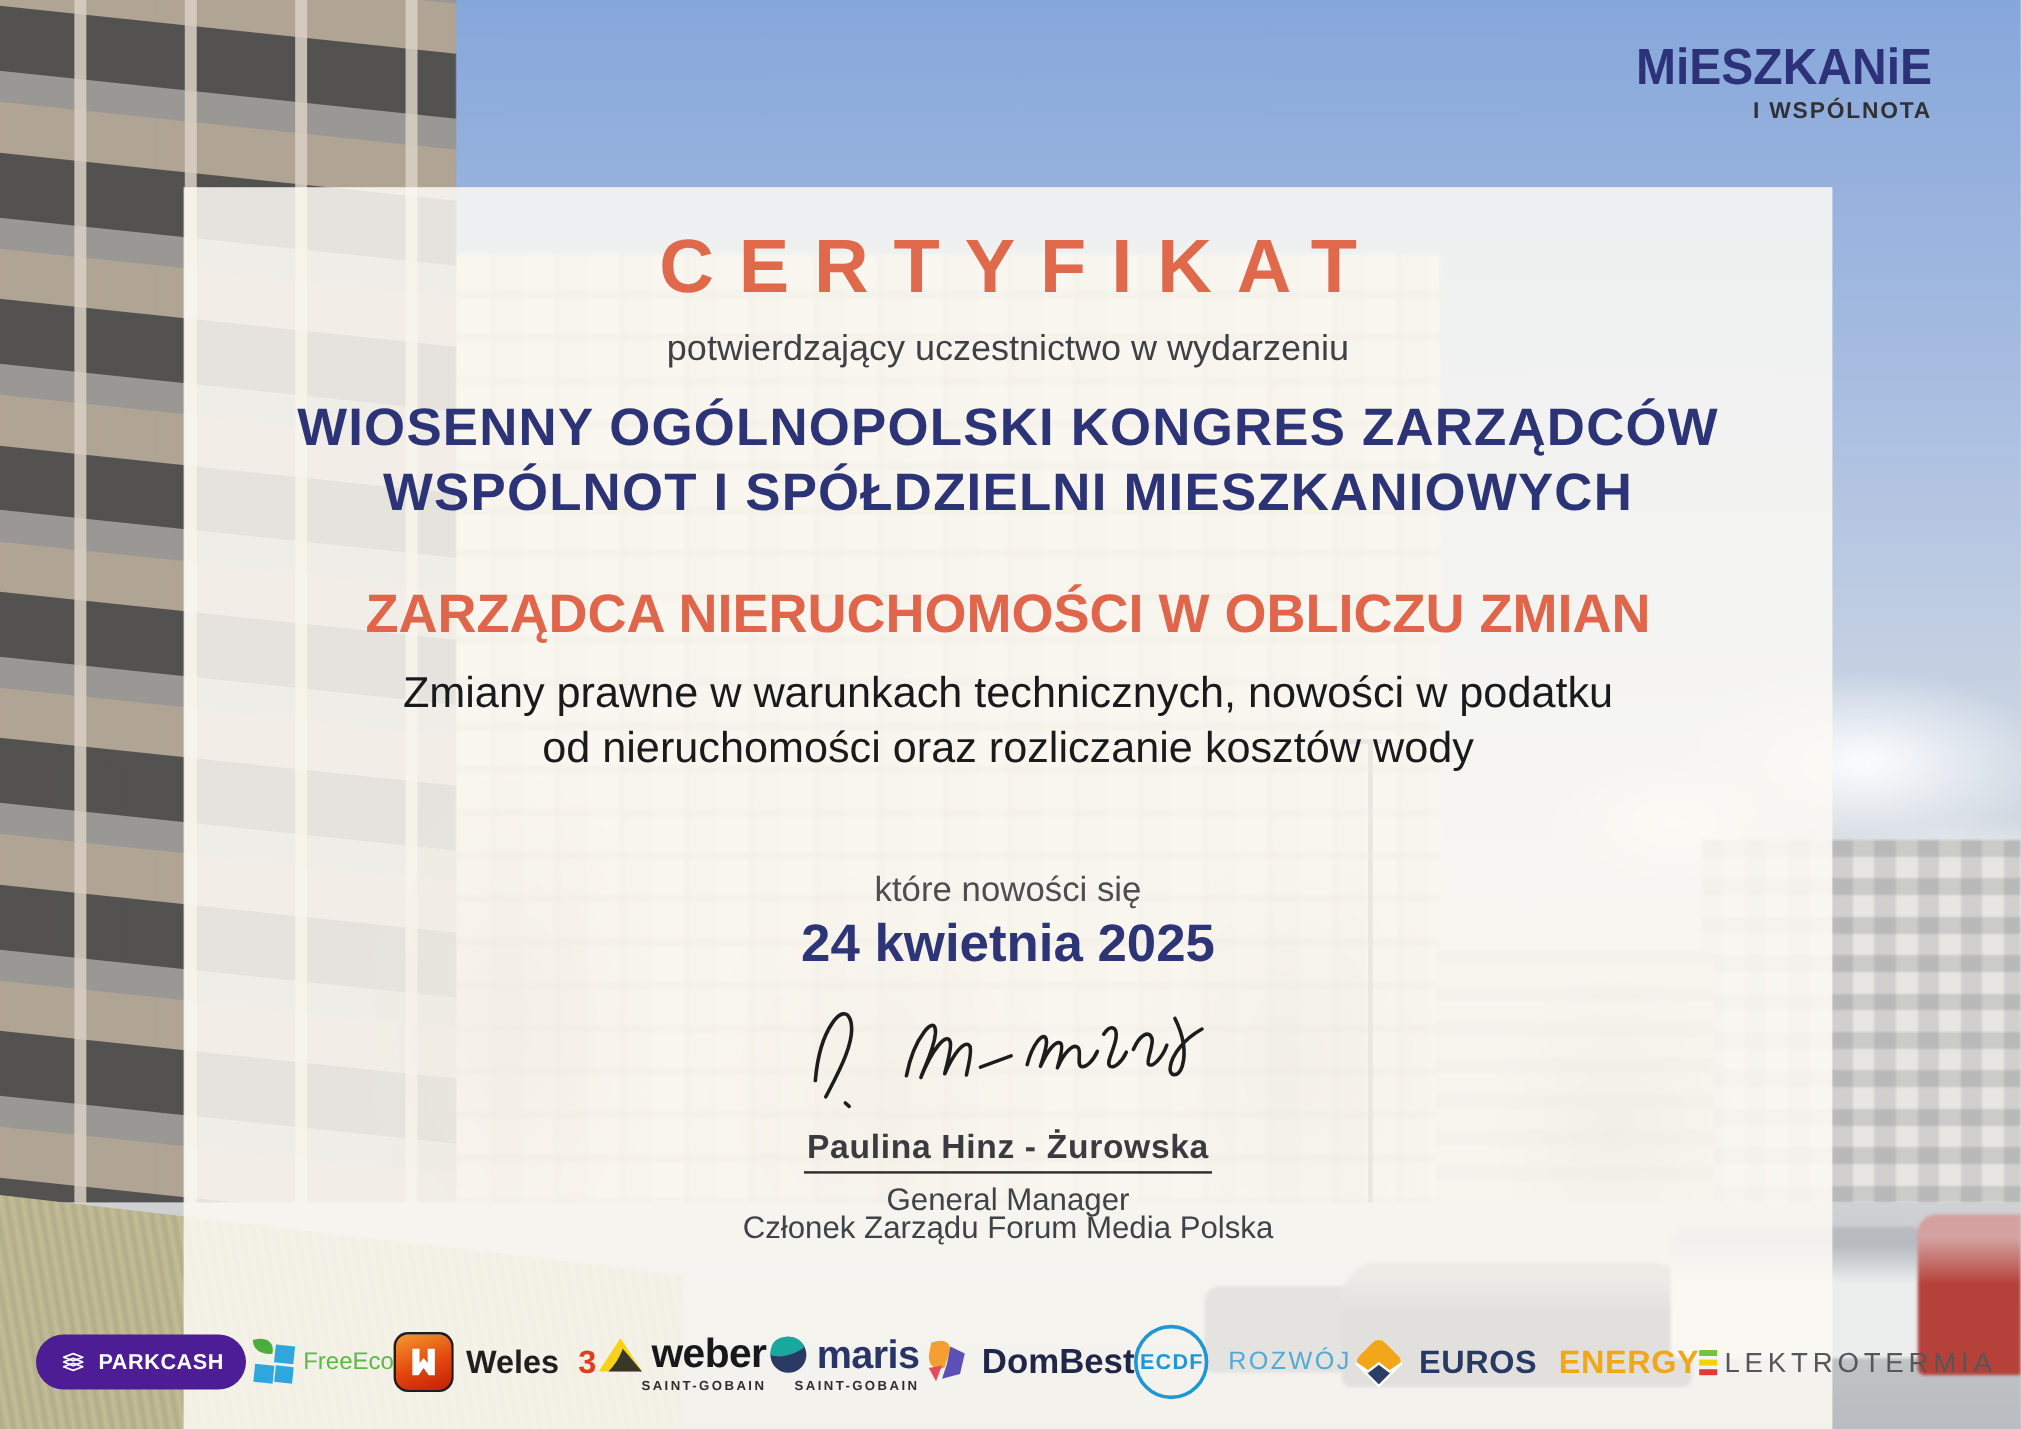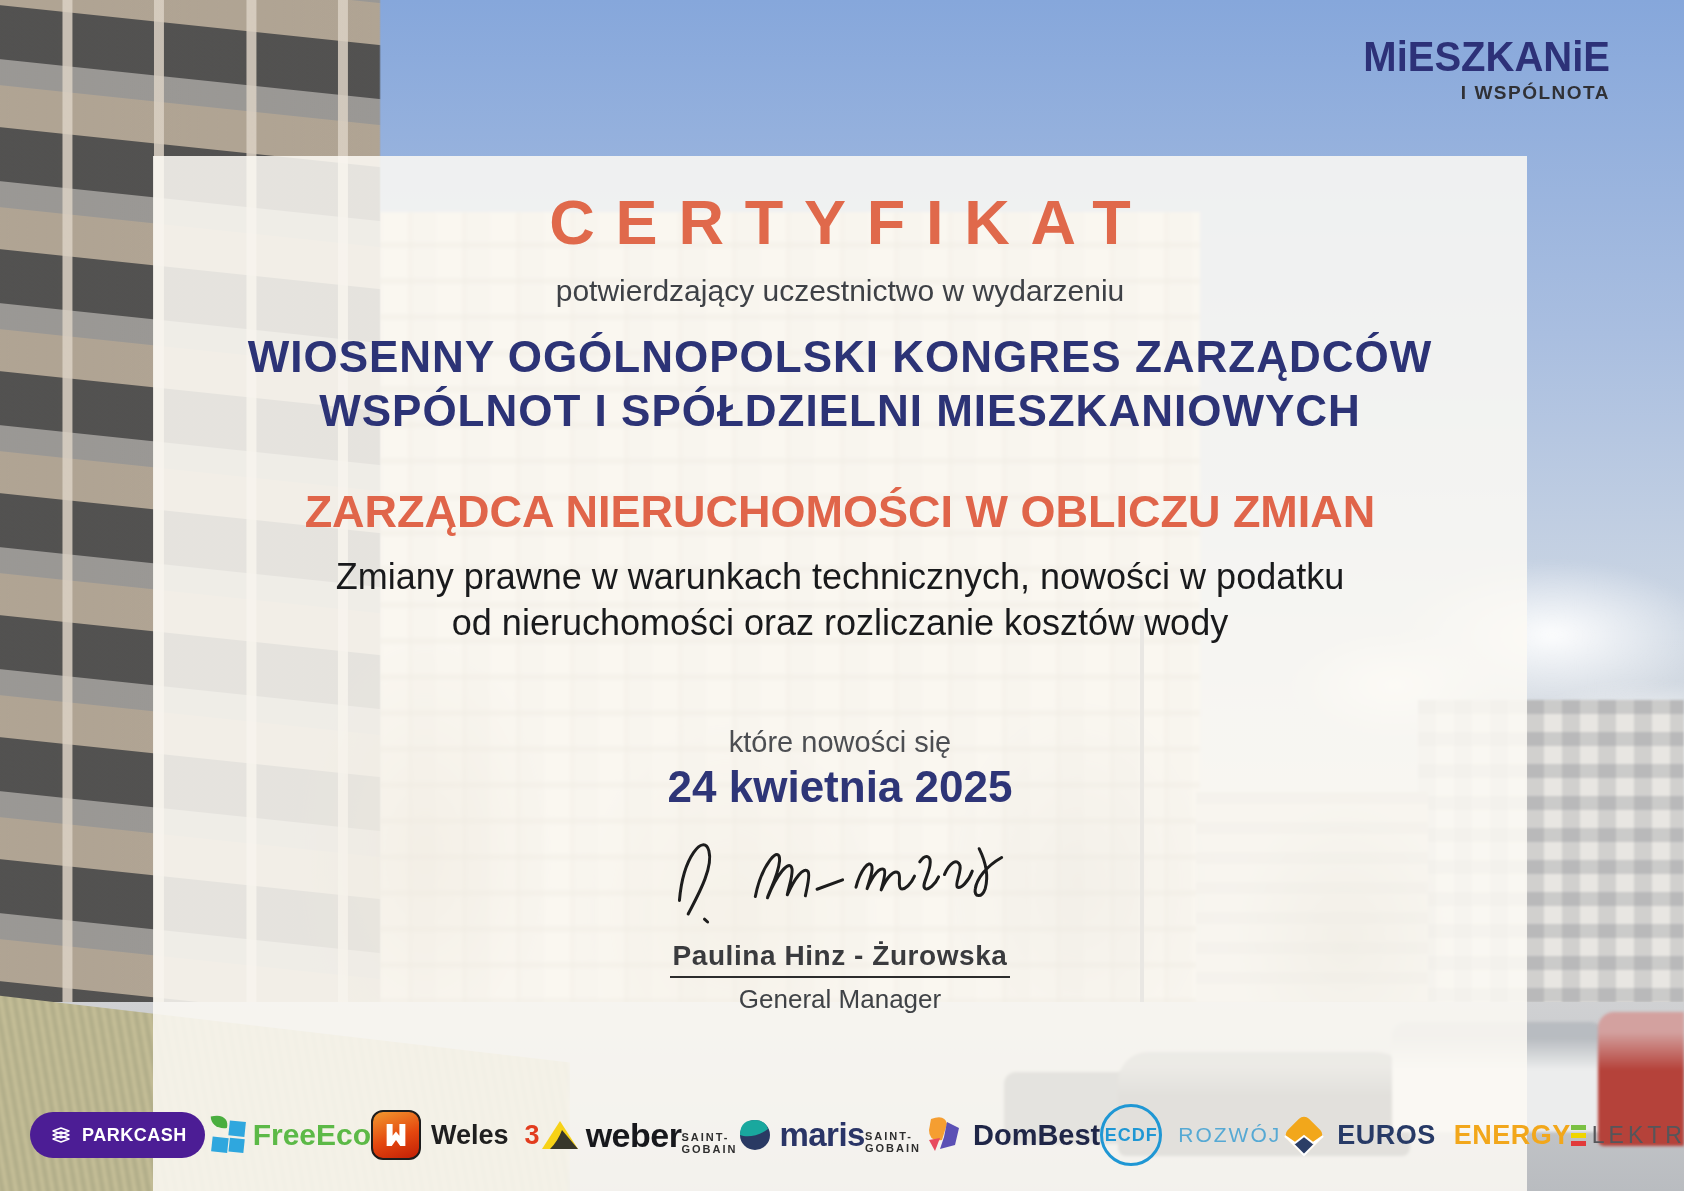--- a/index.html
+++ b/index.html
@@ -83,27 +83,27 @@
   .brand-1 { font-size:40px; font-weight:800; color:#2D3178; letter-spacing:0; transform:scaleY(1.06); }
   .brand-2 { font-size:19px; font-weight:800; color:#303136; letter-spacing:1.5px; margin-top:3px; }
 
   
   .sponsors { position:absolute; left:0; right:0; bottom:0; height:112px; padding:0 30px;
     display:flex; align-items:center; justify-content:space-between; }
   .sp { display:flex; align-items:center; }
   .sp-parkcash { background:#4c1d95; border-radius:26px; height:46px; padding:0 18px; gap:8px;
     color:#fff; font-weight:700; font-size:18px; letter-spacing:.5px; }
   .sp-freeeco { gap:2px; }
-  .fe-t { color:#5cb947; font-weight:700; font-size:30px; }
+  .fe-t { color:#5cb947; font-weight:400; font-size:20px; }
   .sp-weles { gap:10px; }
   .wl-ic { width:50px; height:50px; border-radius:12px; border:2px solid #1d1d1d;
     background:linear-gradient(160deg,#f2992f,#e4470f 55%,#c21f06); display:flex; align-items:center; justify-content:center; }
   .wl-t { font-size:27px; font-weight:800; color:#1f1f1f; }
   .wl-3 { font-size:27px; font-weight:800; color:#e23c1e; margin-left:6px; }
-  .sp-col { display:flex; flex-direction:row; align-items:flex-end; }
+  .sp-col { display:flex; flex-direction:column; align-items:flex-end; }
   .sp-row { display:flex; align-items:center; gap:6px; }
   .weber-t { font-size:34px; font-weight:800; color:#17181c; letter-spacing:-.5px; }
   .maris-t { font-size:33px; font-weight:600; color:#2a3567; letter-spacing:-.5px; }
   .sg-sub { font-size:11px; letter-spacing:2px; color:#2e2e2e; font-weight:600; margin-top:1px; }
   .sp-dombest { gap:8px; }
   .db-t { font-size:29px; font-weight:800; color:#1f2647; }
   .sp-ecdf { gap:16px; }
   .ec-ic { position:relative; width:62px; height:62px; border:3px solid #1f97d4; border-radius:50%;
     display:flex; align-items:center; justify-content:center; }
   .ec-t { font-size:18px; font-weight:700; color:#1f97d4; letter-spacing:1px; }
@@ -172,20 +172,21 @@
           <path d="M270 70 C276 62 282 64 280 74 C278 84 270 94 274 97 C277 99 284 94 288 86"></path>
           <path d="M294 84 C300 72 308 68 310 76 C311 82 304 94 306 97 C309 100 318 92 322 82"></path>
           <path d="M330 60 C336 74 338 88 334 100 C330 110 322 108 324 100 C326 90 336 78 352 70"></path>
         </g>
       </svg>
     </div>
 
     <div class="tc sig-name">Paulina Hinz - Żurowska</div>
     <div class="sig-line"></div>
     <div class="tc role1">General Manager</div>
+    <div class="tc role2">Członek Zarządu Forum Media Polska</div>
   </div>
 
   <div class="sponsors">
 
     <div class="sp sp-parkcash">
       <svg width="26" height="22" viewBox="0 0 26 20">
         <g fill="none" stroke="#fff" stroke-width="1.4" stroke-linejoin="round">
           <path d="M5 6 L13 3 L21 6 L13 9 Z"></path>
           <path d="M5 10 L13 7 L21 10 L13 13 Z"></path>
           <path d="M5 14 L13 11 L21 14 L13 17 Z"></path>

